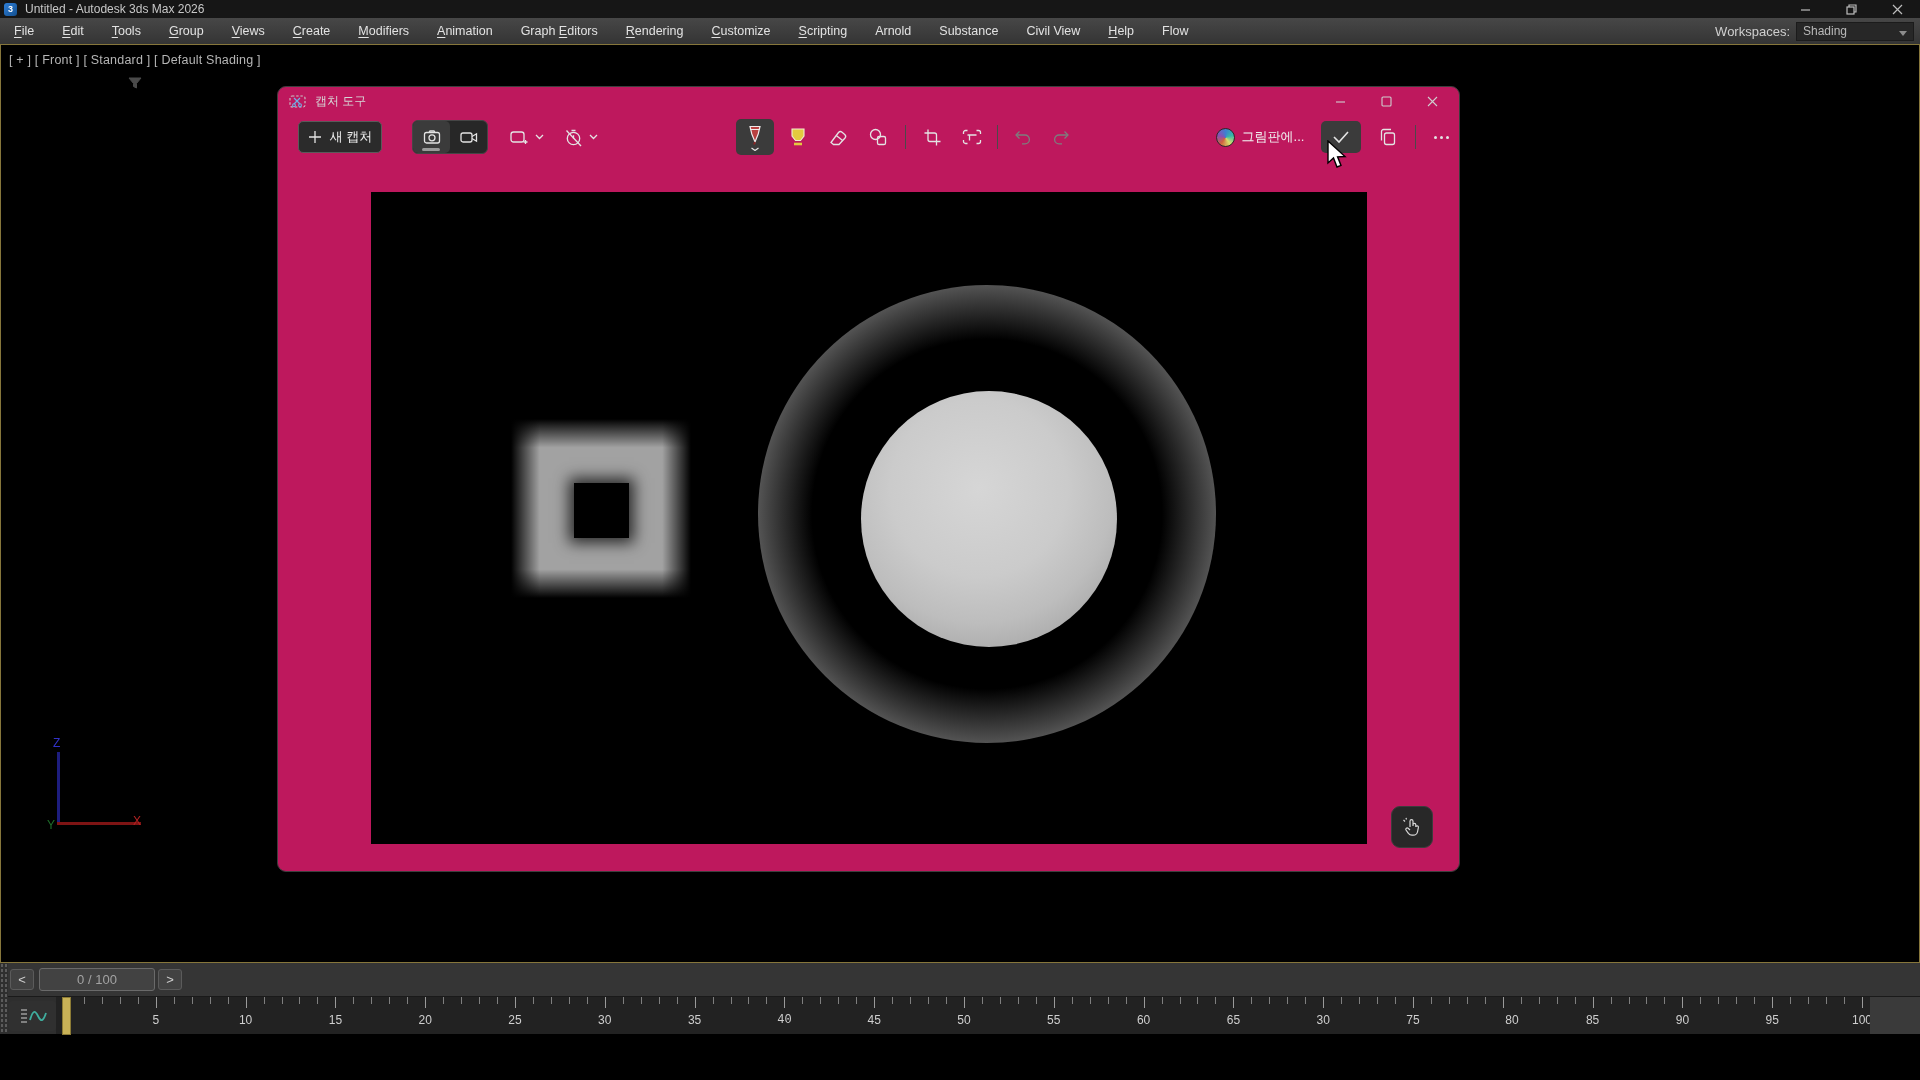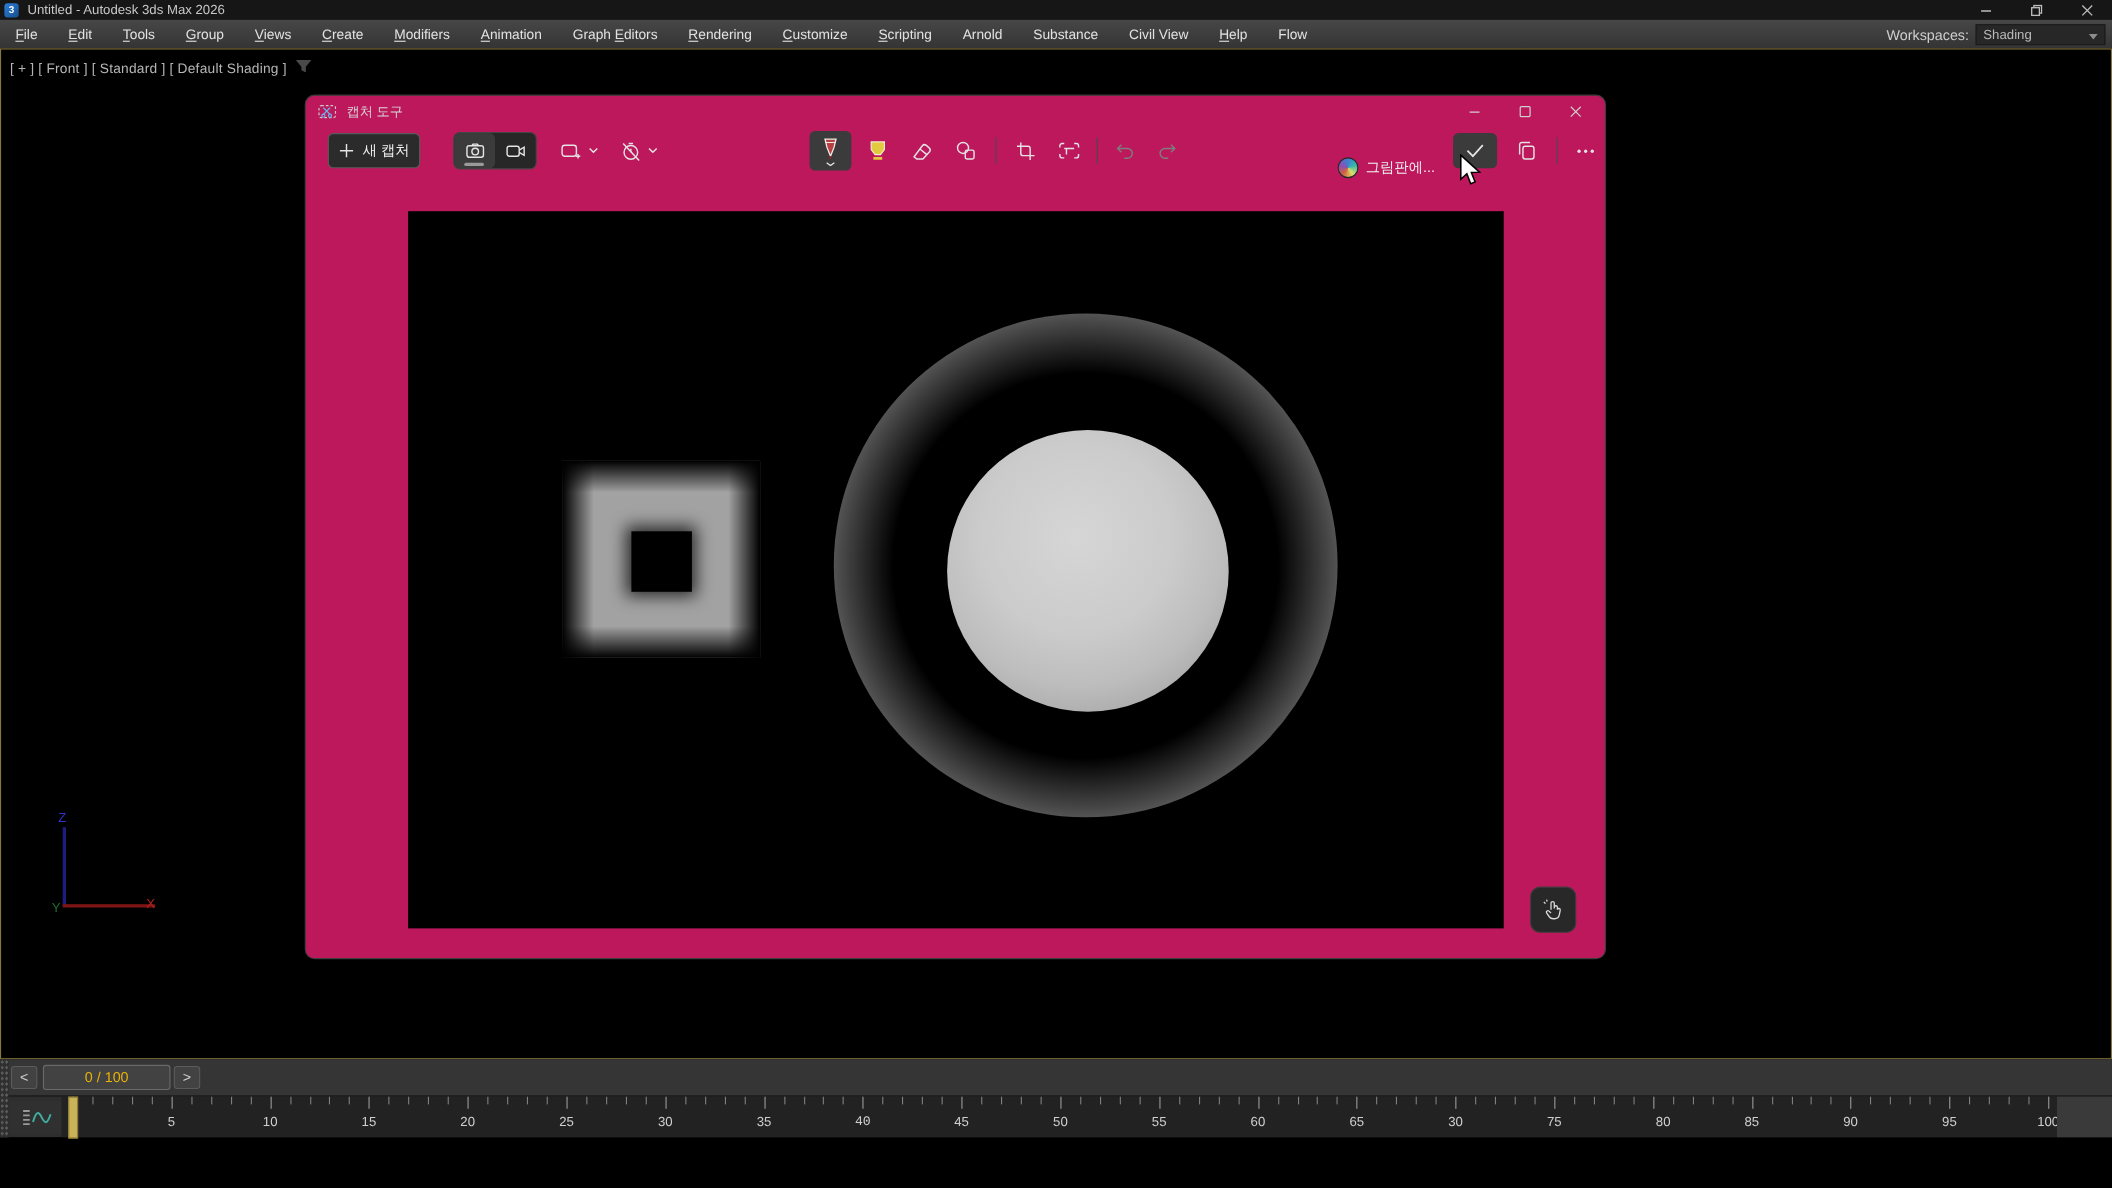--- a/index.html
+++ b/index.html
@@ -24,21 +24,21 @@
   .menu-item .ul { text-decoration:underline; text-underline-offset:2px; }
   .workspaces { position:absolute; right:6px; top:0; height:26px; display:flex; align-items:center; gap:6px; }
   .workspaces-label { color:#cfcfcf; font-size:13px; }
   .workspace-select { width:118px; height:19px; background:#272727; border:1px solid #1b1b1b;
     color:#b9b9b9; font-size:12px; display:flex; align-items:center; padding:0 6px; position:relative; }
   .workspace-select .arrow { position:absolute; right:6px; top:8px; width:0; height:0;
     border-left:4px solid transparent; border-right:4px solid transparent; border-top:5px solid #8d8d8d; }
   
   .viewport { position:absolute; left:0; top:44px; width:1920px; height:919px; background:#000;
     border:1px solid #86763b; }
-  .vp-label-row { position:absolute; left:8px; top:8px; display:flex; align-items:center; gap:8px; }
+  .vp-label-row { position:absolute; left:8px; top:8px; display:flex; align-items:center; gap:8px;flex-direction:column; }
   .vp-label { color:#b5b5b5; font-size:12.5px; letter-spacing:0.2px; }
   .vp-funnel svg { fill:#4a4a4a; stroke:#4a4a4a; }
   .viewcube { position:absolute; right:36px; top:36px; width:120px; height:100px; opacity:0.9; }
   .vc-face { position:absolute; left:30px; top:2px; width:58px; height:50px; background:#8b8b8b; border:1px solid #6f6f6f;
     border-radius:3px; display:flex; align-items:center; justify-content:center; color:#3a3a3a; font-size:10px; font-weight:bold; letter-spacing:0.5px; }
   .vc-ring { position:absolute; left:0; top:52px; width:118px; height:18px; border-radius:50%;
     border:2px solid #2c2c2c; border-top-color:#555; }
   .axis-gizmo { position:absolute; left:24px; bottom:118px; width:120px; height:100px; }
   .axis-z { position:absolute; left:32px; top:8px; width:3px; height:72px; background:#1d1d7e; }
   .axis-x { position:absolute; left:32px; top:78px; width:84px; height:3px; background:#7e1414; }
@@ -61,21 +61,21 @@
     color:#f0f0f0; font-size:13px; gap:8px; }
   .seg-group { left:134px; top:9px; width:76px; height:34px; background:#272727; border:1px solid #454545; border-radius:6px; display:flex; }
   .seg { width:37px; height:32px; display:flex; align-items:center; justify-content:center; border-radius:5px; position:relative; }
   .seg.selected { background:#3b3b3b; }
   .seg.selected::after { content:""; position:absolute; bottom:2px; left:9px; width:18px; height:3px; border-radius:2px; background:#9a9a9a; }
   .seg svg { stroke:#e4e4e4; fill:none; stroke-width:1.3; }
   .dd-mode { left:225px; top:12px; width:46px; height:28px; gap:5px; }
   .dd-timer { left:277px; top:12px; width:50px; height:28px; gap:5px; }
   .tool-sel { background:#3b3b3b; }
   .tb-divider { position:absolute; top:14px; width:1px; height:24px; background:#4a4a4a; }
-  .paint-btn { left:928px; top:10px; width:108px; height:32px; gap:7px; color:#f0f0f0; font-size:13px;margin-top:15px; }
+  .paint-btn { left:928px; top:10px; width:108px; height:32px; gap:7px; color:#f0f0f0; font-size:13px; }
   .paint-icon { width:19px; height:19px; border-radius:50%;
     background:conic-gradient(#3f7fd1, #35b8a8, #d9e06a, #d1623f, #8a4fb5, #3f7fd1);
     border:1px solid #2a2a2a; }
   .check-btn { left:1043px; top:10px; width:40px; height:32px; background:#3b3b3b; }
   .copy-btn { left:1091px; top:12px; width:38px; height:28px; }
   .more-btn { left:1146px; top:12px; width:34px; height:28px; gap:3px; }
   .dot { width:3px; height:3px; border-radius:50%; background:#e4e4e4; }
   
   .snip-canvas { position:absolute; left:93px; top:105px; width:996px; height:652px; background:#000; overflow:hidden; }
   .sq-frame { position:absolute; left:140px; top:227px; width:180px; height:179px; background:#a2a2a2;
@@ -95,21 +95,21 @@
   .float-btn svg { stroke:#d8d8d8; fill:none; stroke-width:1.2; }
   
   .cursor { position:absolute; left:1326px; top:140px; z-index:50; }
   
   .trackbar { position:absolute; left:0; top:963px; width:1920px; height:33px; background:#353535; }
   .grip { position:absolute; left:0; top:0; width:8px; height:71px; background:#2f2f2f;
     background-image:radial-gradient(#5c5c5c 1px, transparent 1.2px); background-size:4px 5px; z-index:5; }
   .tb-btn { position:absolute; top:6px; width:24px; height:21px; background:#424242; border:1px solid #5b5b5b;
     border-radius:3px; color:#cfcfcf; font-size:13px; display:flex; align-items:center; justify-content:center; }
   .frame-box { position:absolute; left:39px; top:5px; width:116px; height:23px; background:#424242;
-    border:1px solid #6a6a6a; border-radius:3px; color:#eab308; font-size:13px;
+    border:1px solid #6a6a6a; border-radius:3px; color:#a3a3a3; font-size:13px;
     display:flex; align-items:center; justify-content:center; }
   
   .ruler-row { position:absolute; left:0; top:996px; width:1920px; height:38px; background:#2e2e2e; border-top:1px solid #1a1a1a; }
   .curve-btn { position:absolute; left:9px; top:4px; width:47px; height:30px; background:#303030; border-radius:3px;
     display:flex; align-items:center; justify-content:center; }
   .ruler-track { position:absolute; left:56px; top:0; width:1814px; height:38px; background:#222; }
   .ruler-fill-right { position:absolute; right:0; top:0; width:50px; height:38px; background:#3a3a3a; }
   .tick { position:absolute; top:0; width:1px; background:#7f7f7f; }
   .tick.minor { height:7px; }
   .tick.major { height:11px; background:#9a9a9a; }

